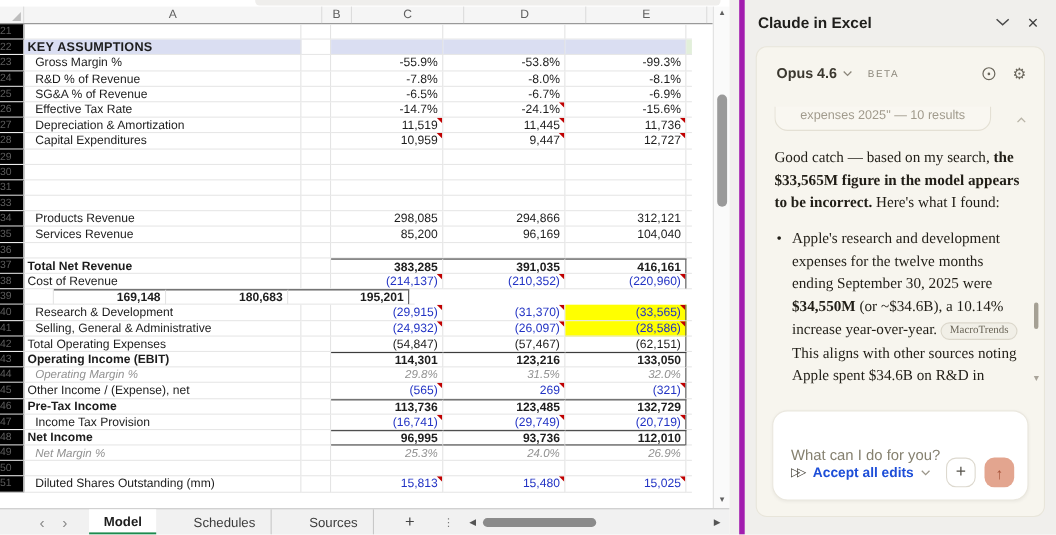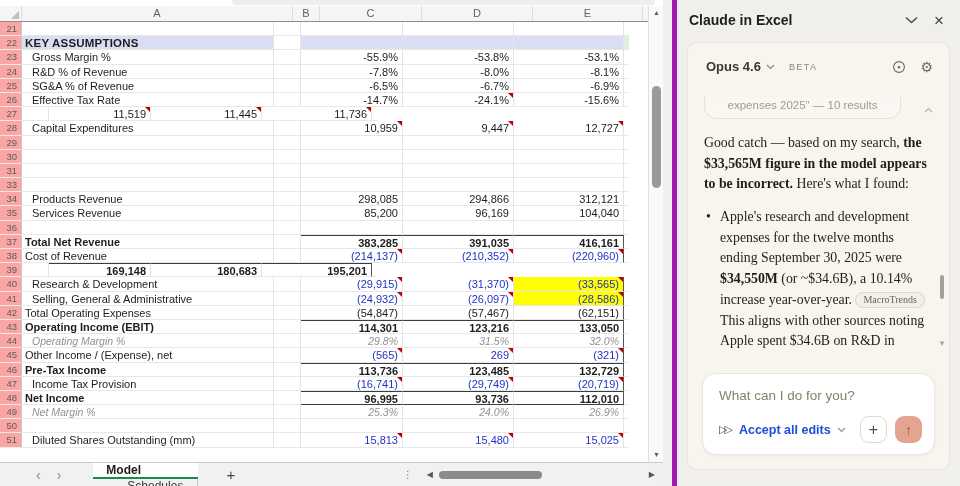--- a/index.html
+++ b/index.html
@@ -20,21 +20,21 @@
   .colhead .hcell { font-size:11px; color:#5f5f5f; text-align:center; line-height:15px;
     border-right:1px solid #dcdcdc; overflow:hidden; }
   .corner { position:relative; }
   .corner:after { content:""; position:absolute; right:2px; bottom:2px;
     border-left:8px solid transparent; border-bottom:8px solid #bdbdbd; }
 
   .wG{width:22px;} .wA{width:271px;} .wB{width:27px;} .wC{width:102px;} .wD{width:111px;} .wE{width:110px;} .wF{width:5px;}
 
   .rows { position:absolute; left:0; top:22px; width:648px; }
   .srow { display:flex; height:14.19px; font-size:11px; color:#1d1d1d; }
-  .gut { width:22px; background:#fca5a5; color:#5c5c5c; font-size:9.5px; text-align:right;
+  .gut { width:22px; background:#000000; color:#5c5c5c; font-size:9.5px; text-align:left;
     padding-right:4px; line-height:14px; border-right:1px solid #c9c9c9; border-bottom:1px solid #ececec; }
   .cell { border-right:1px solid #e4e4e4; border-bottom:1px solid #e7e7e7; line-height:13px;
     white-space:nowrap; overflow:hidden; position:relative; padding-top:1px; }
   .cA { width:252px; padding-left:3px; }
   .cB { width:27px; }
   .cC { width:102px; } .cD { width:111px; } .cE { width:110px; }
   .cF { width:5px; border-right:none; }
   .val { text-align:right; padding-right:4px; }
   .b { font-weight:bold; }
   .ind { padding-left:10px; }
@@ -57,21 +57,21 @@
     text-align:center; line-height:14px; }
   .vsb .up { top:0; } .vsb .dn { bottom:0; }
   .vsb .thumb { position:absolute; left:3px; top:80px; width:9px; height:102px;
     background:#9a9a9a; border-radius:5px; }
 
   
   .tabbar { position:absolute; left:0; top:462px; width:663px; height:24px;
     background:#f1f1f1; border-top:1px solid #c9c9c9; display:flex; align-items:center; font-size:12px; }
   .nav { color:#8a8a8a; font-size:14px; padding:0 8px; line-height:22px; }
   .nav.first { margin-left:28px; }
-  .tabs { display:flex; height:100%; margin-left:24px;flex-direction:column; }
+  .tabs { display:flex; height:100%; margin-left:12px; }
   .tab { display:flex; align-items:center; padding:0 14px; color:#3b3b3b; height:100%; }
   .tab.active { background:#fff; font-weight:bold; color:#1d1d1d;
     border-bottom:2.5px solid #1d8a4e; padding:0 13px; }
   .tab.inactive { border-right:1px solid #c8c8c8;padding-left:34px; }
   .addsheet { margin-left:22px; color:#444; font-size:15px; padding:0 6px; }
   .hsb { display:flex; align-items:center; margin-left:auto; }
   .dots { color:#777; font-size:10px; letter-spacing:0; margin-right:10px; }
   .hArr { color:#555; font-size:8px; padding:0 4px; }
   .hTrack { position:relative; width:208px; height:24px; }
   .hThumb { position:absolute; left:2px; top:8px; width:103px; height:8px;
@@ -113,21 +113,21 @@
     color:#6b6659; background:#f1efe7; border:1px solid #dbd7cb; border-radius:9px;
     padding:0 7px; line-height:14px; position:relative; top:-1px; }
 
   .chatthumb { position:absolute; right:5px; top:232px; width:4px; height:24px;
     background:#a5a094; border-radius:2px; }
   .chatdn { position:absolute; right:3px; top:296px; color:#a9a49a; font-size:8px; }
 
   .inputcard { position:absolute; left:14px; right:14px; bottom:14px; height:82px;
     background:#fff; border:1px solid #eae7de; border-radius:14px;
     box-shadow:0 1px 3px rgba(0,0,0,.05); }
-  .ph { padding:14px 16px 0; font-size:13.5px; color:#85806f; }
+  .ph { padding:32px 16px 0; font-size:13.5px; color:#85806f; }
   .ctrls { position:absolute; left:16px; right:12px; bottom:11px; display:flex; align-items:center; }
   .ff { font-size:11px; letter-spacing:-3px; color:#3d3a31; padding-right:5px; }
   .accept { font-size:12.5px; font-weight:600; color:#1d4ed8; margin-left:4px; }
   .achev { margin-left:6px; color:#9b968a; display:flex; }
   .cspace { flex:1; }
   .plusbtn { width:27px; height:27px; border:1px solid #ddd9cf; border-radius:9px; background:#fff;
     color:#55524a; font-size:16px; display:flex; align-items:center; justify-content:center; }
   .sendbtn { width:27px; height:27px; border-radius:9px; background:#e3a58f; margin-left:8px;
     color:#a8543a; font-size:14px; font-weight:bold; display:flex; align-items:center; justify-content:center; }
 </style>
@@ -167,21 +167,21 @@
         <div class="cell val cD band"></div>
         <div class="cell val cE band"></div>
         <div class="cell cF bandF"></div>
       </div>
       <div class="srow">
         <div class="gut">23</div>
         <div class="cell cA ind">Gross Margin %</div>
         <div class="cell cB"></div>
         <div class="cell val cC">-55.9%</div>
         <div class="cell val cD">-53.8%</div>
-        <div class="cell val cE">-53.1%</div>
+        <div class="cell val cE">-99.3%</div>
         <div class="cell cF"></div>
       </div>
       <div class="srow">
         <div class="gut">24</div>
         <div class="cell cA ind">R&amp;D % of Revenue</div>
         <div class="cell cB"></div>
         <div class="cell val cC">-7.8%</div>
         <div class="cell val cD">-8.0%</div>
         <div class="cell val cE">-8.1%</div>
         <div class="cell cF"></div>
@@ -199,20 +199,21 @@
         <div class="gut">26</div>
         <div class="cell cA ind">Effective Tax Rate</div>
         <div class="cell cB"></div>
         <div class="cell val cC">-14.7%</div>
         <div class="cell val cD">-24.1%<span class="mk"></span></div>
         <div class="cell val cE">-15.6%</div>
         <div class="cell cF"></div>
       </div>
       <div class="srow">
         <div class="gut">27</div>
+        <div class="cell cA ind">Depreciation &amp; Amortization</div>
         <div class="cell cB"></div>
         <div class="cell val cC">11,519<span class="mk"></span></div>
         <div class="cell val cD">11,445<span class="mk"></span></div>
         <div class="cell val cE">11,736<span class="mk"></span></div>
         <div class="cell cF"></div>
       </div>
       <div class="srow">
         <div class="gut">28</div>
         <div class="cell cA ind">Capital Expenditures</div>
         <div class="cell cB"></div>

